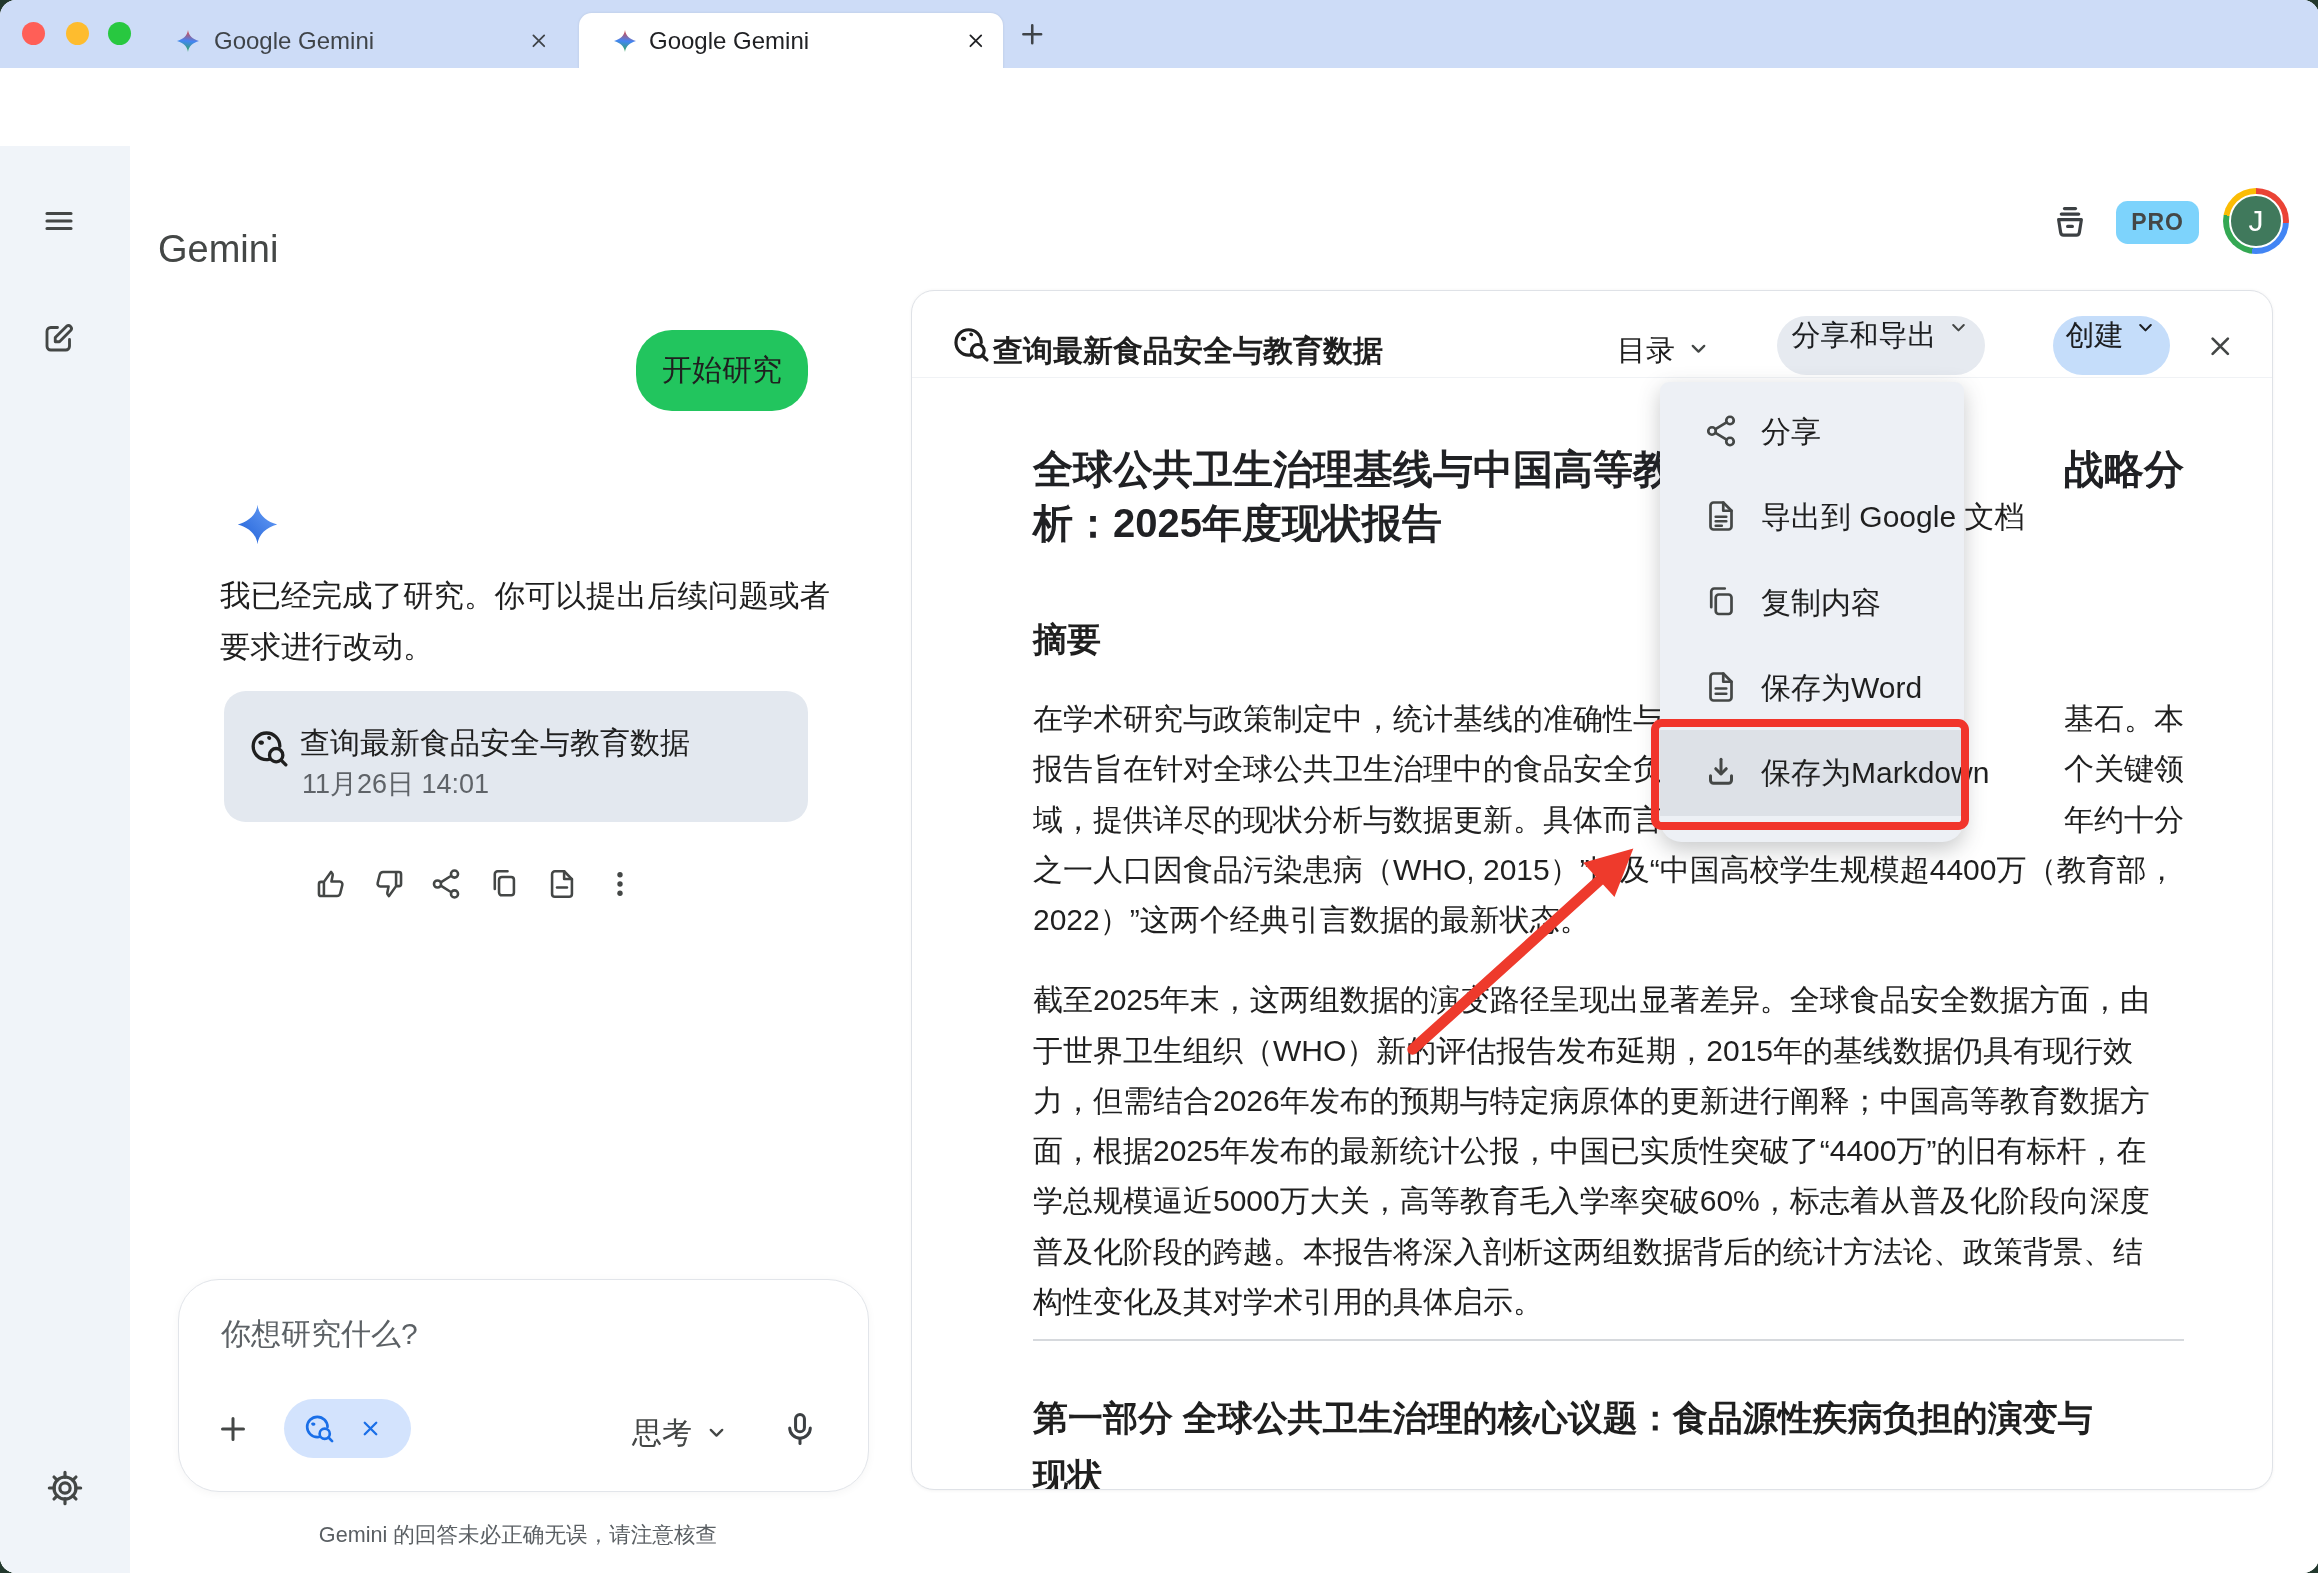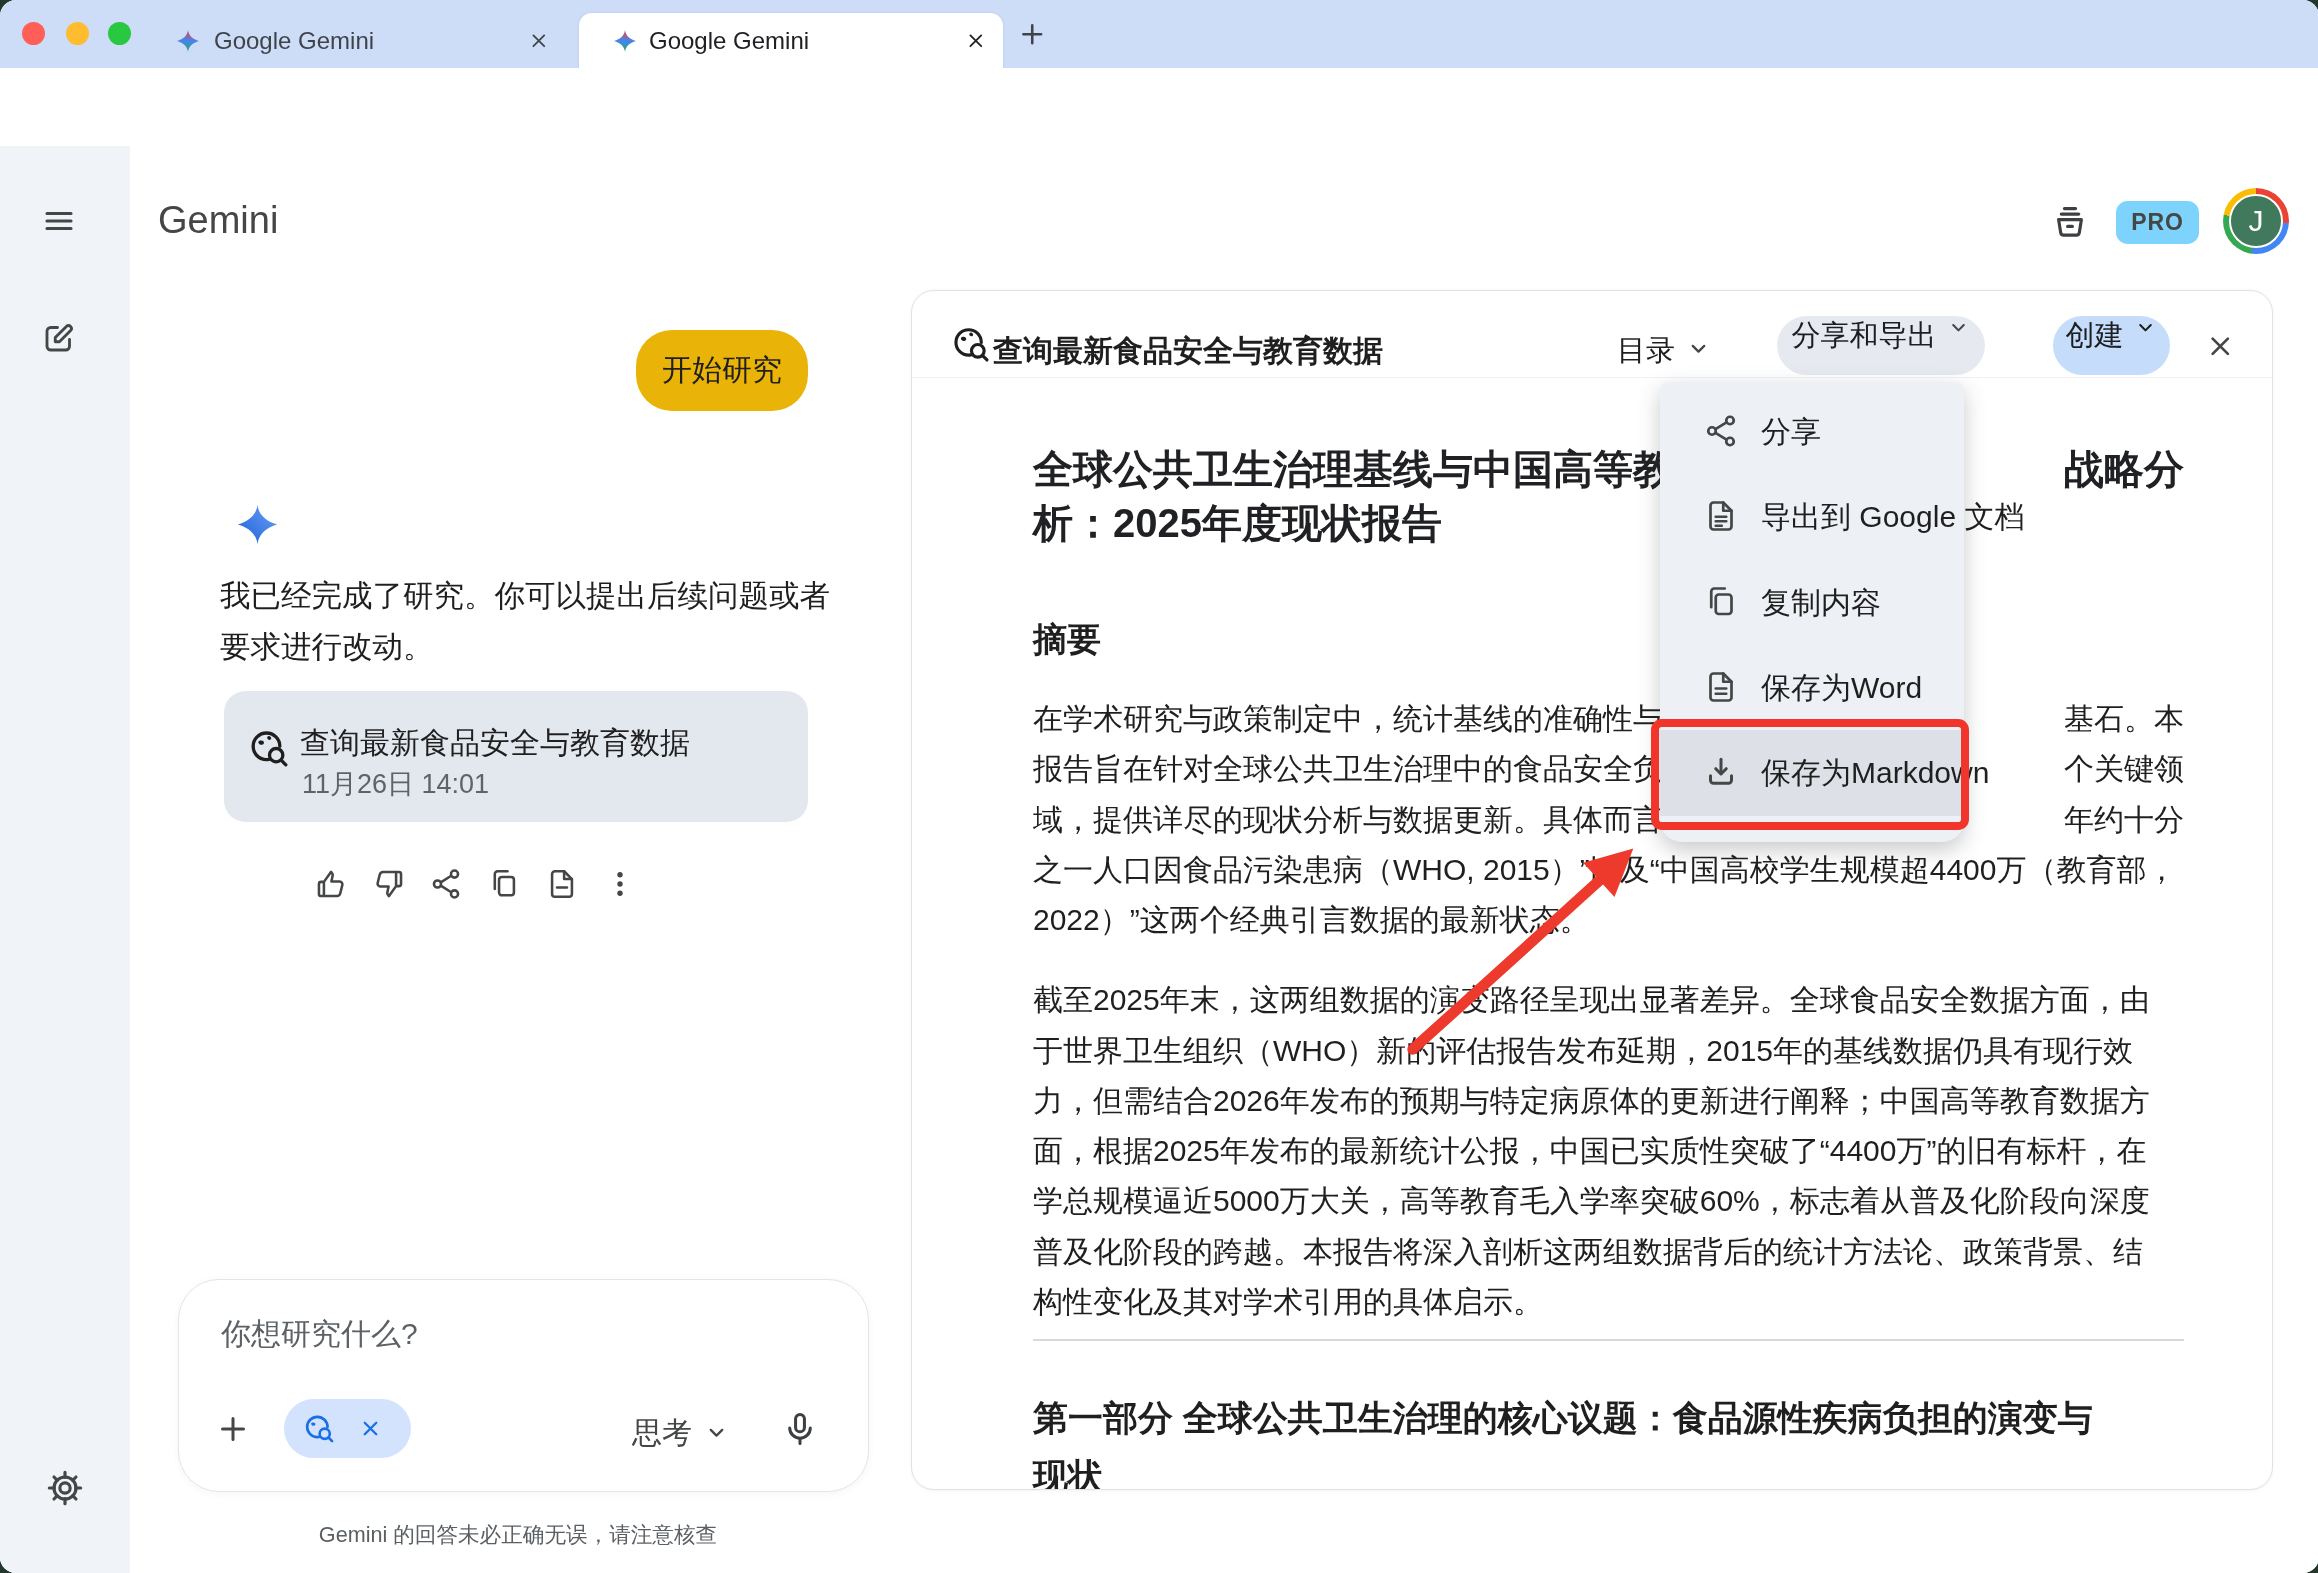--- a/index.html
+++ b/index.html
@@ -13,26 +13,26 @@
   .traffic{position:absolute;top:22.4px;width:23px;height:23px;border-radius:50%;}
   .tab-title{font-size:24px;color:#3f4449;line-height:56px;}
   .tab.active{position:absolute;left:579px;top:12.6px;width:424px;height:56px;background:#fff;border-radius:12.6px 12.6px 0 0;box-shadow:0 0.9px 2.7px rgba(0,0,0,.10);}
   .toolbar{position:absolute;left:0;top:68px;width:2319px;height:78px;background:#fff;border-bottom:0.9px solid #eceef2;}
   .omnibox{position:absolute;left:223px;top:84px;width:1616px;height:52px;border-radius:26px;background:#eef1f8;}
   .url{position:absolute;left:286px;top:0;font-size:25px;color:#27292d;line-height:52px;}
   .vsep{position:absolute;top:93px;width:1.8px;height:32px;background:#d9dde4;}
   
   .app{position:absolute;left:0;top:146px;width:2319px;height:1427px;background:#fff;}
   .rail{position:absolute;left:0;top:0;width:130px;height:1427px;background:#f0f4f9;}
-  .wordmark{font-size:38px;color:#444746;font-weight:500;}
+  .wordmark{font-size:38px;color:#444746;font-weight:500;margin-top:29px;}
   .pro-pill{position:absolute;left:2116px;top:55px;width:83px;height:43px;border-radius:11.7px;background:#7dd3fc;color:#444746;font-size:23px;font-weight:600;letter-spacing:0.9px;display:flex;align-items:center;justify-content:center;}
   .avatar-ring{position:absolute;left:2223px;top:42px;width:66px;height:66px;border-radius:50%;background:conic-gradient(from 0deg,#ea4335 0 26%,#4285f4 26% 52%,#34a853 52% 78%,#fbbc04 78% 100%);}
   .avatar-core{position:absolute;inset:6.3px;border-radius:50%;background:#40795c;border:2.7px solid #fff;color:#fff;font-size:30px;display:flex;align-items:center;justify-content:center;}
   
-  .bubble{position:absolute;left:636px;top:184px;width:172px;height:81px;border-radius:36px;background:#eab308;color:#1f1f1f;font-size:30px;display:flex;align-items:center;justify-content:center;}
+  .bubble{position:absolute;left:636px;top:184px;width:172px;height:81px;border-radius:36px;background:#22c55e;color:#1f1f1f;font-size:30px;display:flex;align-items:center;justify-content:center;}
   .msg{position:absolute;left:220px;font-size:30.5px;color:#1f1f1f;}
   .qcard{position:absolute;left:224px;top:545px;width:584px;height:131px;border-radius:21.6px;background:#e3e8ef;}
   .qcard .title{position:absolute;left:76px;top:32px;font-size:30px;font-weight:500;color:#1f1f1f;}
   .qcard .time{position:absolute;left:78px;top:75px;font-size:27px;color:#5f6368;}
   .act{position:absolute;top:721px;width:34px;height:34px;color:#444746;}
   .input-card{position:absolute;left:178px;top:1133px;width:680px;height:211px;border-radius:41px;background:#fff;border:1.8px solid #e2e5ea;box-shadow:0 1.8px 9px rgba(0,0,0,.04);padding-left:9px;}
   .placeholder{position:absolute;left:42px;top:34px;font-size:30px;color:#5c6165;}
   .tool-pill{position:absolute;left:105px;top:119px;width:127px;height:59px;border-radius:30px;background:#d3e3fd;color:#1a6fe8;}
   .disclaimer{position:absolute;left:178px;top:1374px;width:680px;text-align:center;font-size:21.6px;color:#5a5f63;}
   

